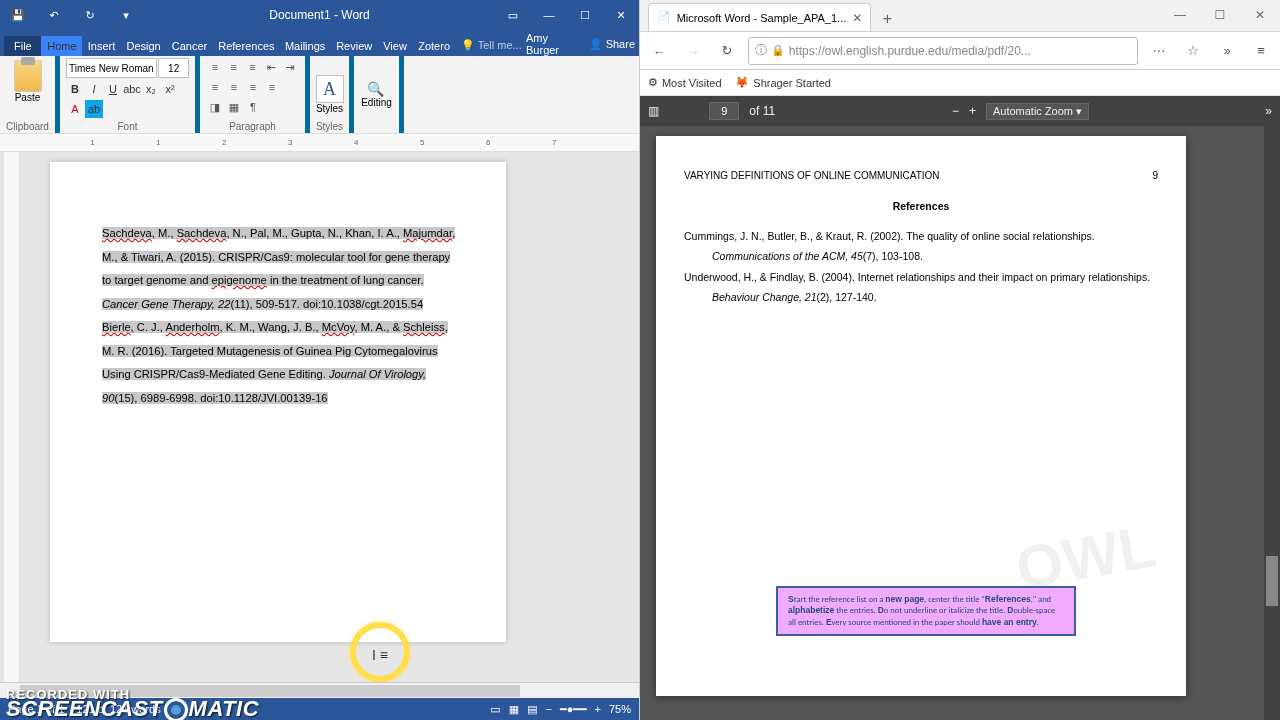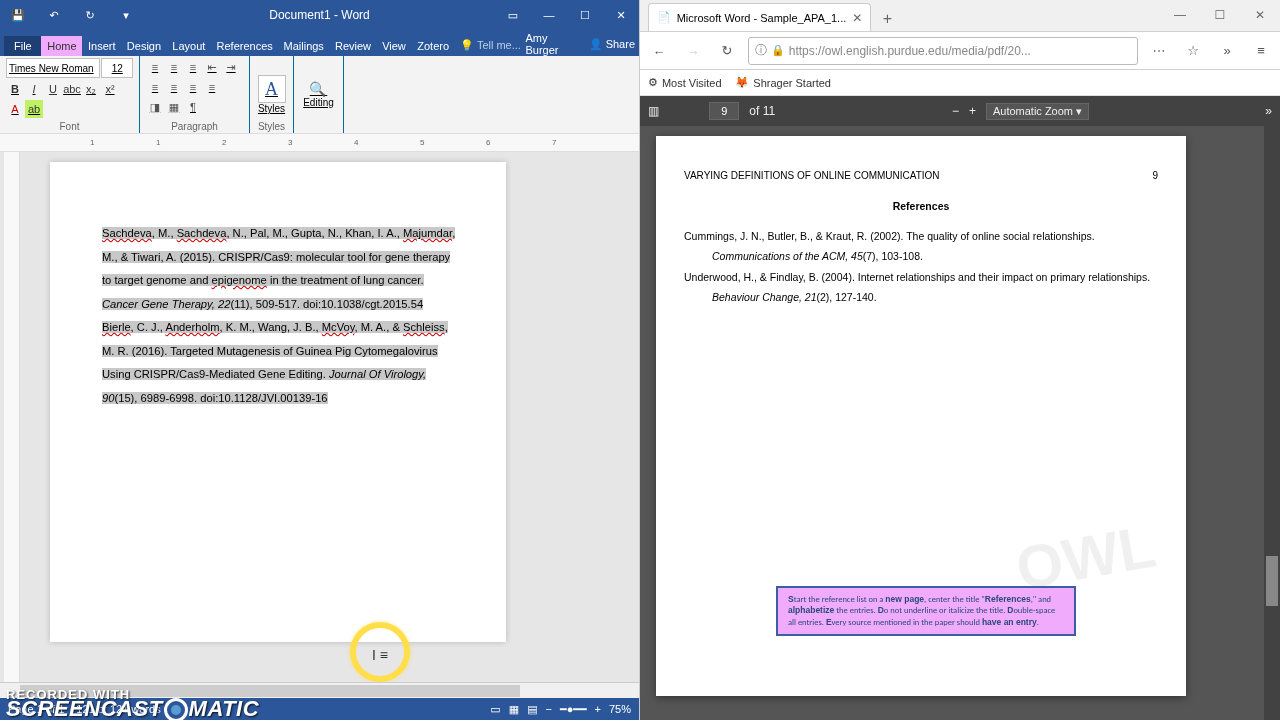--- a/index.html
+++ b/index.html
@@ -6,26 +6,26 @@
 body{width:1280px;height:720px;overflow:hidden;background:#fff;position:relative;}
 .container{display:flex;width:100%;height:100%;}
 .word-app{width:640px;height:100%;background:#f3f3f3;display:flex;flex-direction:column;border-right:1px solid #ccc;}
 .word-titlebar{height:30px;background:#2b579a;display:flex;align-items:center;color:#fff;font-size:12px;}
 .word-titlebar .tb-btn{width:36px;height:30px;display:flex;align-items:center;justify-content:center;font-size:11px;}
 .word-titlebar .title{flex:1;text-align:center;}
 .word-titlebar .tb-right{display:flex;margin-left:auto;}
 .ribbon-tabs{height:26px;background:#2b579a;display:flex;align-items:flex-end;padding:0 4px;font-size:11px;}
 .ribbon-tab{padding:4px 6px;color:#fff;cursor:pointer;white-space:nowrap;overflow:hidden;margin-top:40px;}
 .ribbon-tab.file{background:#1e3f73;padding:4px 10px;}
-.ribbon-tab.active{background:#f0abfc;color:#333;}
+.ribbon-tab.active{background:#3b82f6;color:#333;}
 .ribbon-tab.tell{color:#b8cce4;}
 .ribbon-right{margin-left:auto;display:flex;align-items:center;gap:8px;color:#fff;}
 .share{display:flex;align-items:center;gap:3px;}
 .ribbon-content{height:78px;background:#f3f3f3;border-bottom:1px solid #ddd;display:flex;font-size:11px;}
-.ribbon-group{border-right:1px solid #0369a1;padding:2px 6px;display:flex;flex-direction:column;position:relative;text-decoration:underline;}
+.ribbon-group{border-right:5px solid #0369a1;padding:2px 6px;display:flex;flex-direction:column;position:relative;}
 .ribbon-group-label{position:absolute;bottom:1px;left:0;right:0;text-align:center;font-size:10px;color:#666;}
 .clipboard-grp{width:60px;}
 .paste-btn{display:flex;flex-direction:column;align-items:center;margin-top:2px;}
 .paste-icon{width:28px;height:32px;background:linear-gradient(#f9d77e,#f0b84e);border:1px solid #ccc;border-radius:2px;position:relative;}
 .paste-icon::before{content:'';position:absolute;top:-4px;left:6px;width:14px;height:8px;background:#aaa;border-radius:2px;}
 .font-grp{width:140px;}
 .font-row{display:flex;gap:1px;margin-bottom:2px;align-items:center;}
 .font-name{width:96px;height:20px;border:1px solid #c0c0c0;background:#fff;font-size:10px;padding:2px;display:flex;align-items:center;}
 .font-size{width:32px;height:20px;border:1px solid #c0c0c0;background:#fff;font-size:10px;padding:2px;display:flex;align-items:center;justify-content:center;}
 .font-btn{width:18px;height:18px;display:flex;align-items:center;justify-content:center;font-size:11px;color:#333;}
@@ -101,49 +101,56 @@
         <div class="tb-btn">—</div>
         <div class="tb-btn">☐</div>
         <div class="tb-btn">✕</div>
       </div>
     </div>
     <div class="ribbon-tabs">
       <div class="ribbon-tab file">File</div>
       <div class="ribbon-tab active">Home</div>
       <div class="ribbon-tab">Insert</div>
       <div class="ribbon-tab">Design</div>
-      <div class="ribbon-tab">Layout</div>
+      <div class="ribbon-tab">Cancer</div>
       <div class="ribbon-tab">References</div>
       <div class="ribbon-tab">Mailings</div>
       <div class="ribbon-tab">Review</div>
       <div class="ribbon-tab">View</div>
       <div class="ribbon-tab">Zotero</div>
       <div class="ribbon-tab tell">💡 <span>Tell me...</span></div>
       <div class="ribbon-right">
         <span>Amy Burger</span>
         <span class="share">👤 <span>Share</span></span>
       </div>
     </div>
     <div class="ribbon-content">
+      <div class="ribbon-group clipboard-grp">
+        <div class="paste-btn">
+            <div class="paste-icon"></div>
+            <span style="font-size:10px;">Paste</span>
+          </div>
+        <div class="ribbon-group-label">Clipboard</div>
+      </div>
       <div class="ribbon-group font-grp">
         <div class="font-row">
           <div class="font-name">Times New Roman</div>
           <div class="font-size">12</div>
         </div>
         <div class="font-row">
           <div class="font-btn bold">B</div>
           <div class="font-btn ital">I</div>
           <div class="font-btn under">U</div>
           <div class="font-btn">abc</div>
           <div class="font-btn">x₂</div>
           <div class="font-btn">x²</div>
         </div>
         <div class="font-row">
           <div class="font-btn" style="color:#c00;">A</div>
-          <div class="font-btn" style="background:#bef264;">ab</div>
+          <div class="font-btn" style="background:#0ea5e9;">ab</div>
         </div>
         <div class="ribbon-group-label">Font</div>
       </div>
       <div class="ribbon-group para-grp">
         <div class="font-row">
           <div class="para-btn">≡</div>
           <div class="para-btn">≡</div>
           <div class="para-btn">≡</div>
           <div class="para-btn">⇤</div>
           <div class="para-btn">⇥</div>

